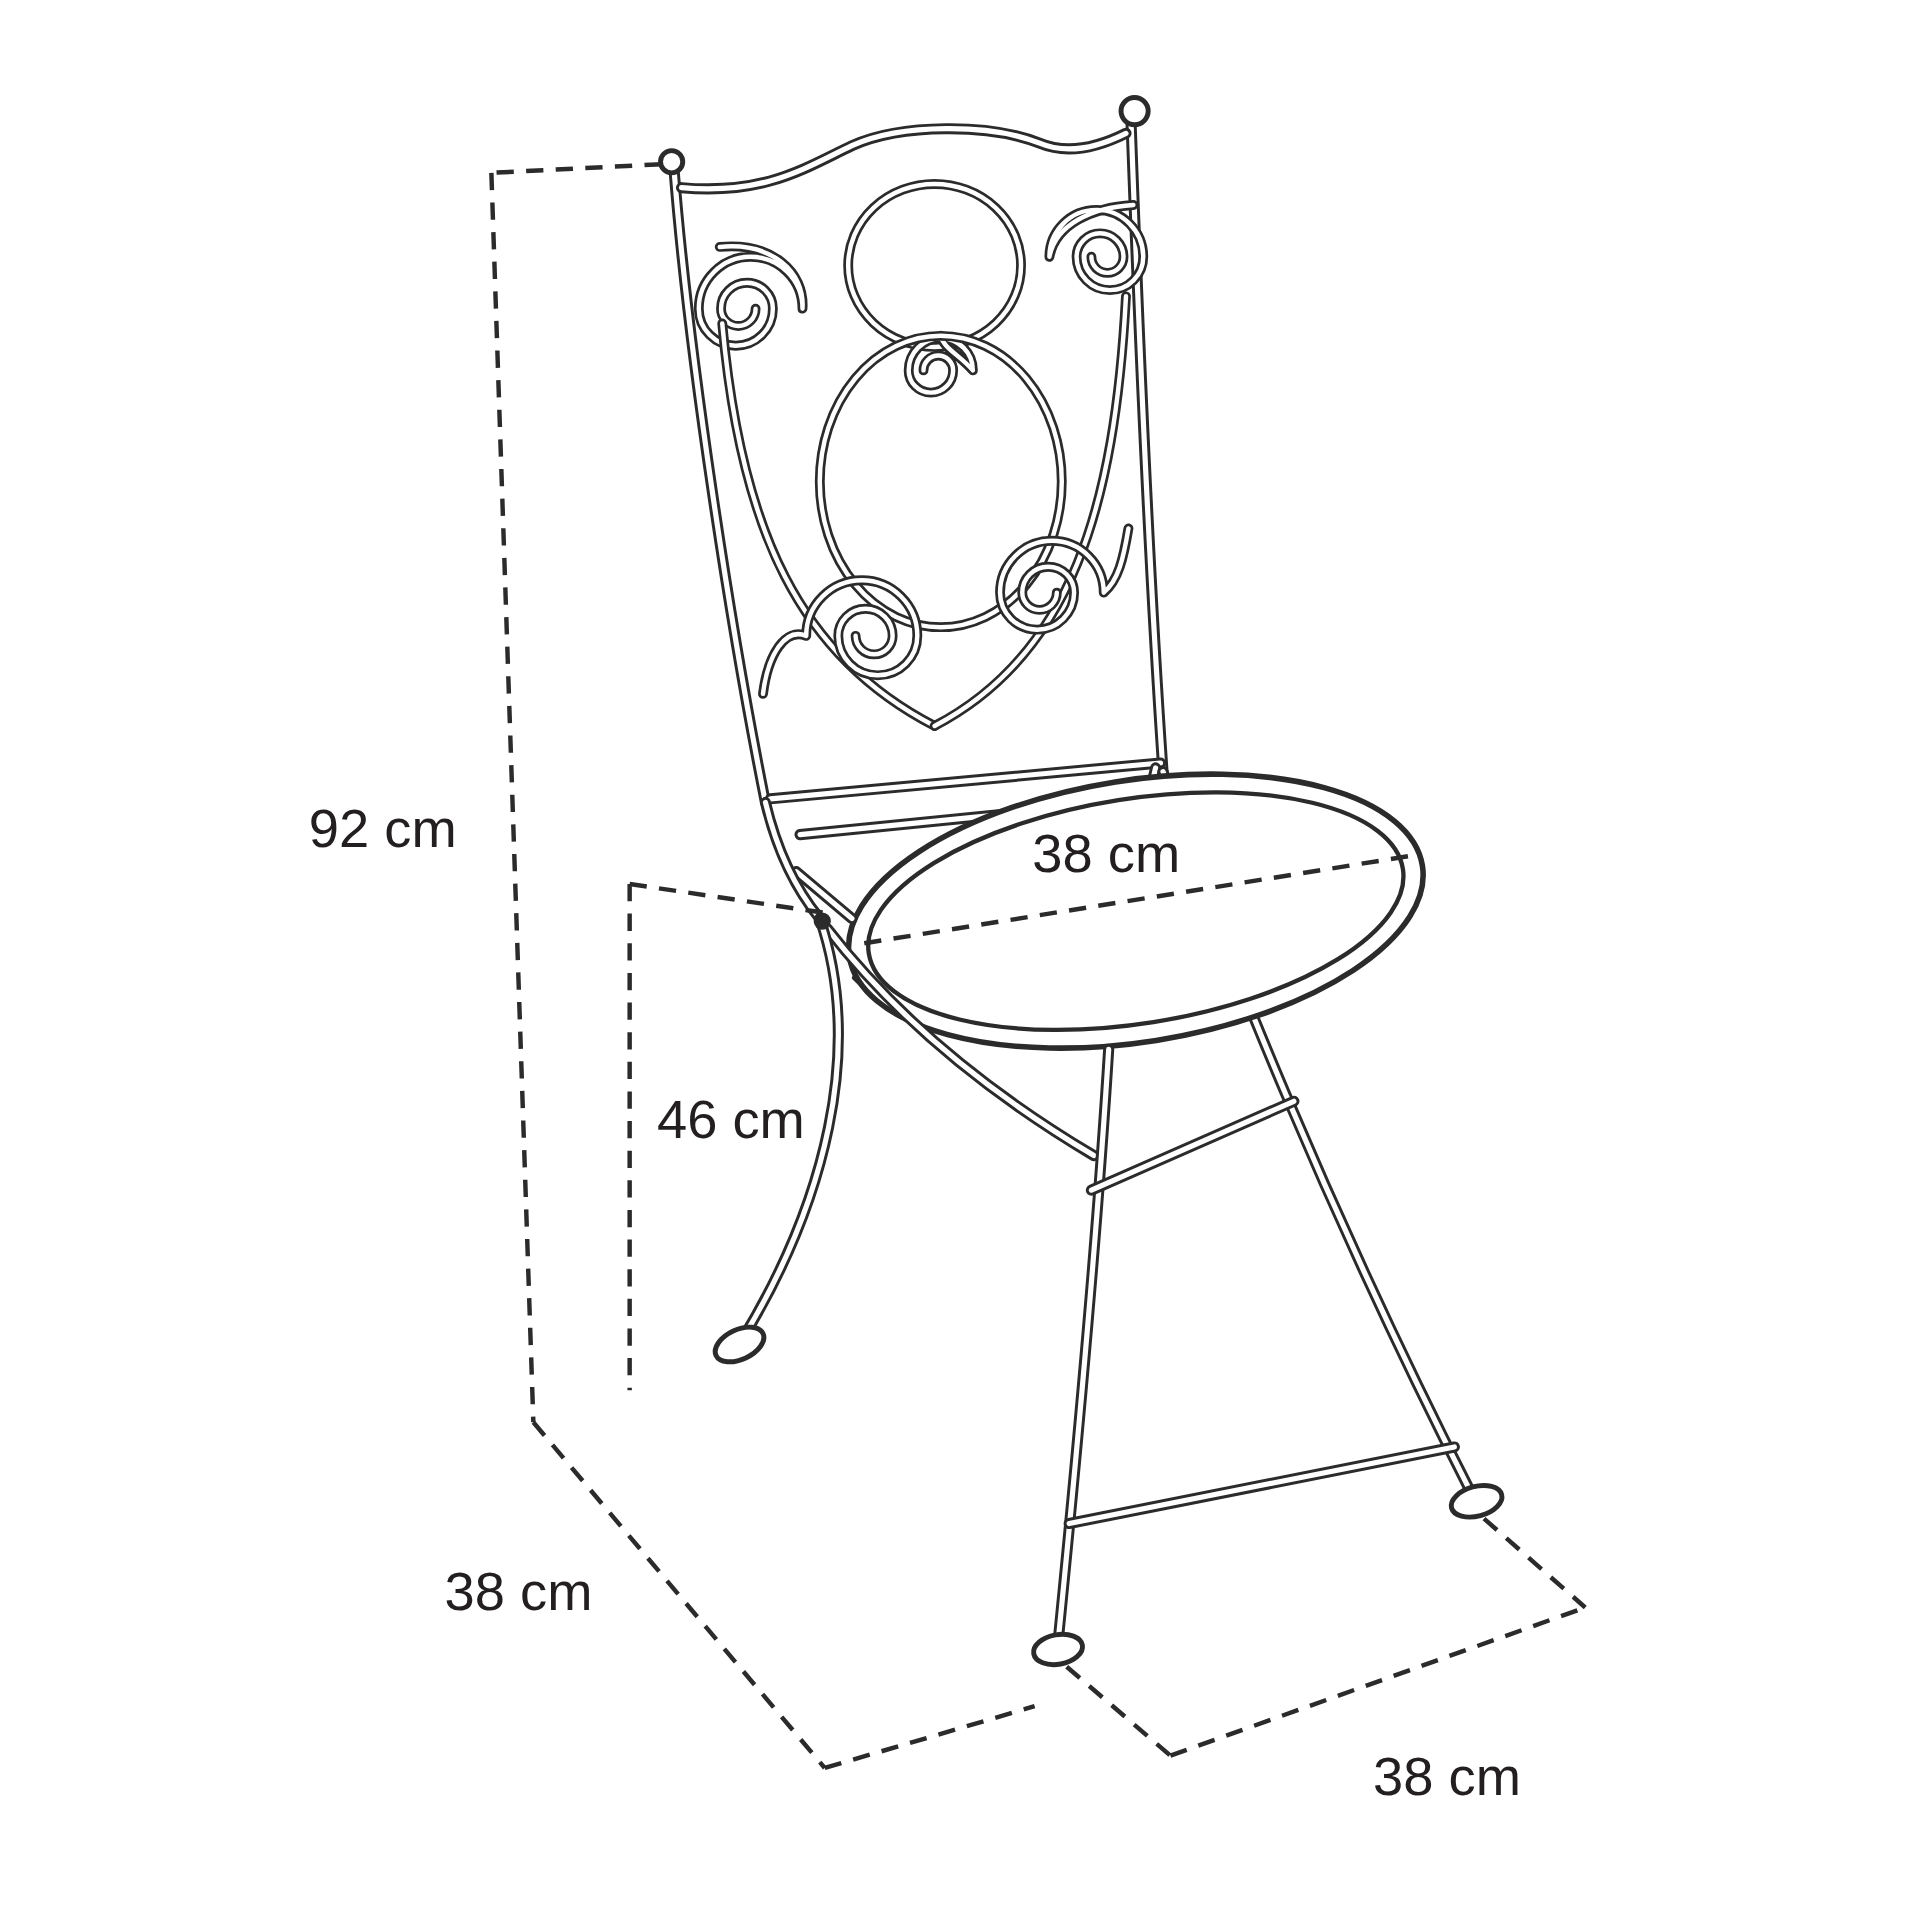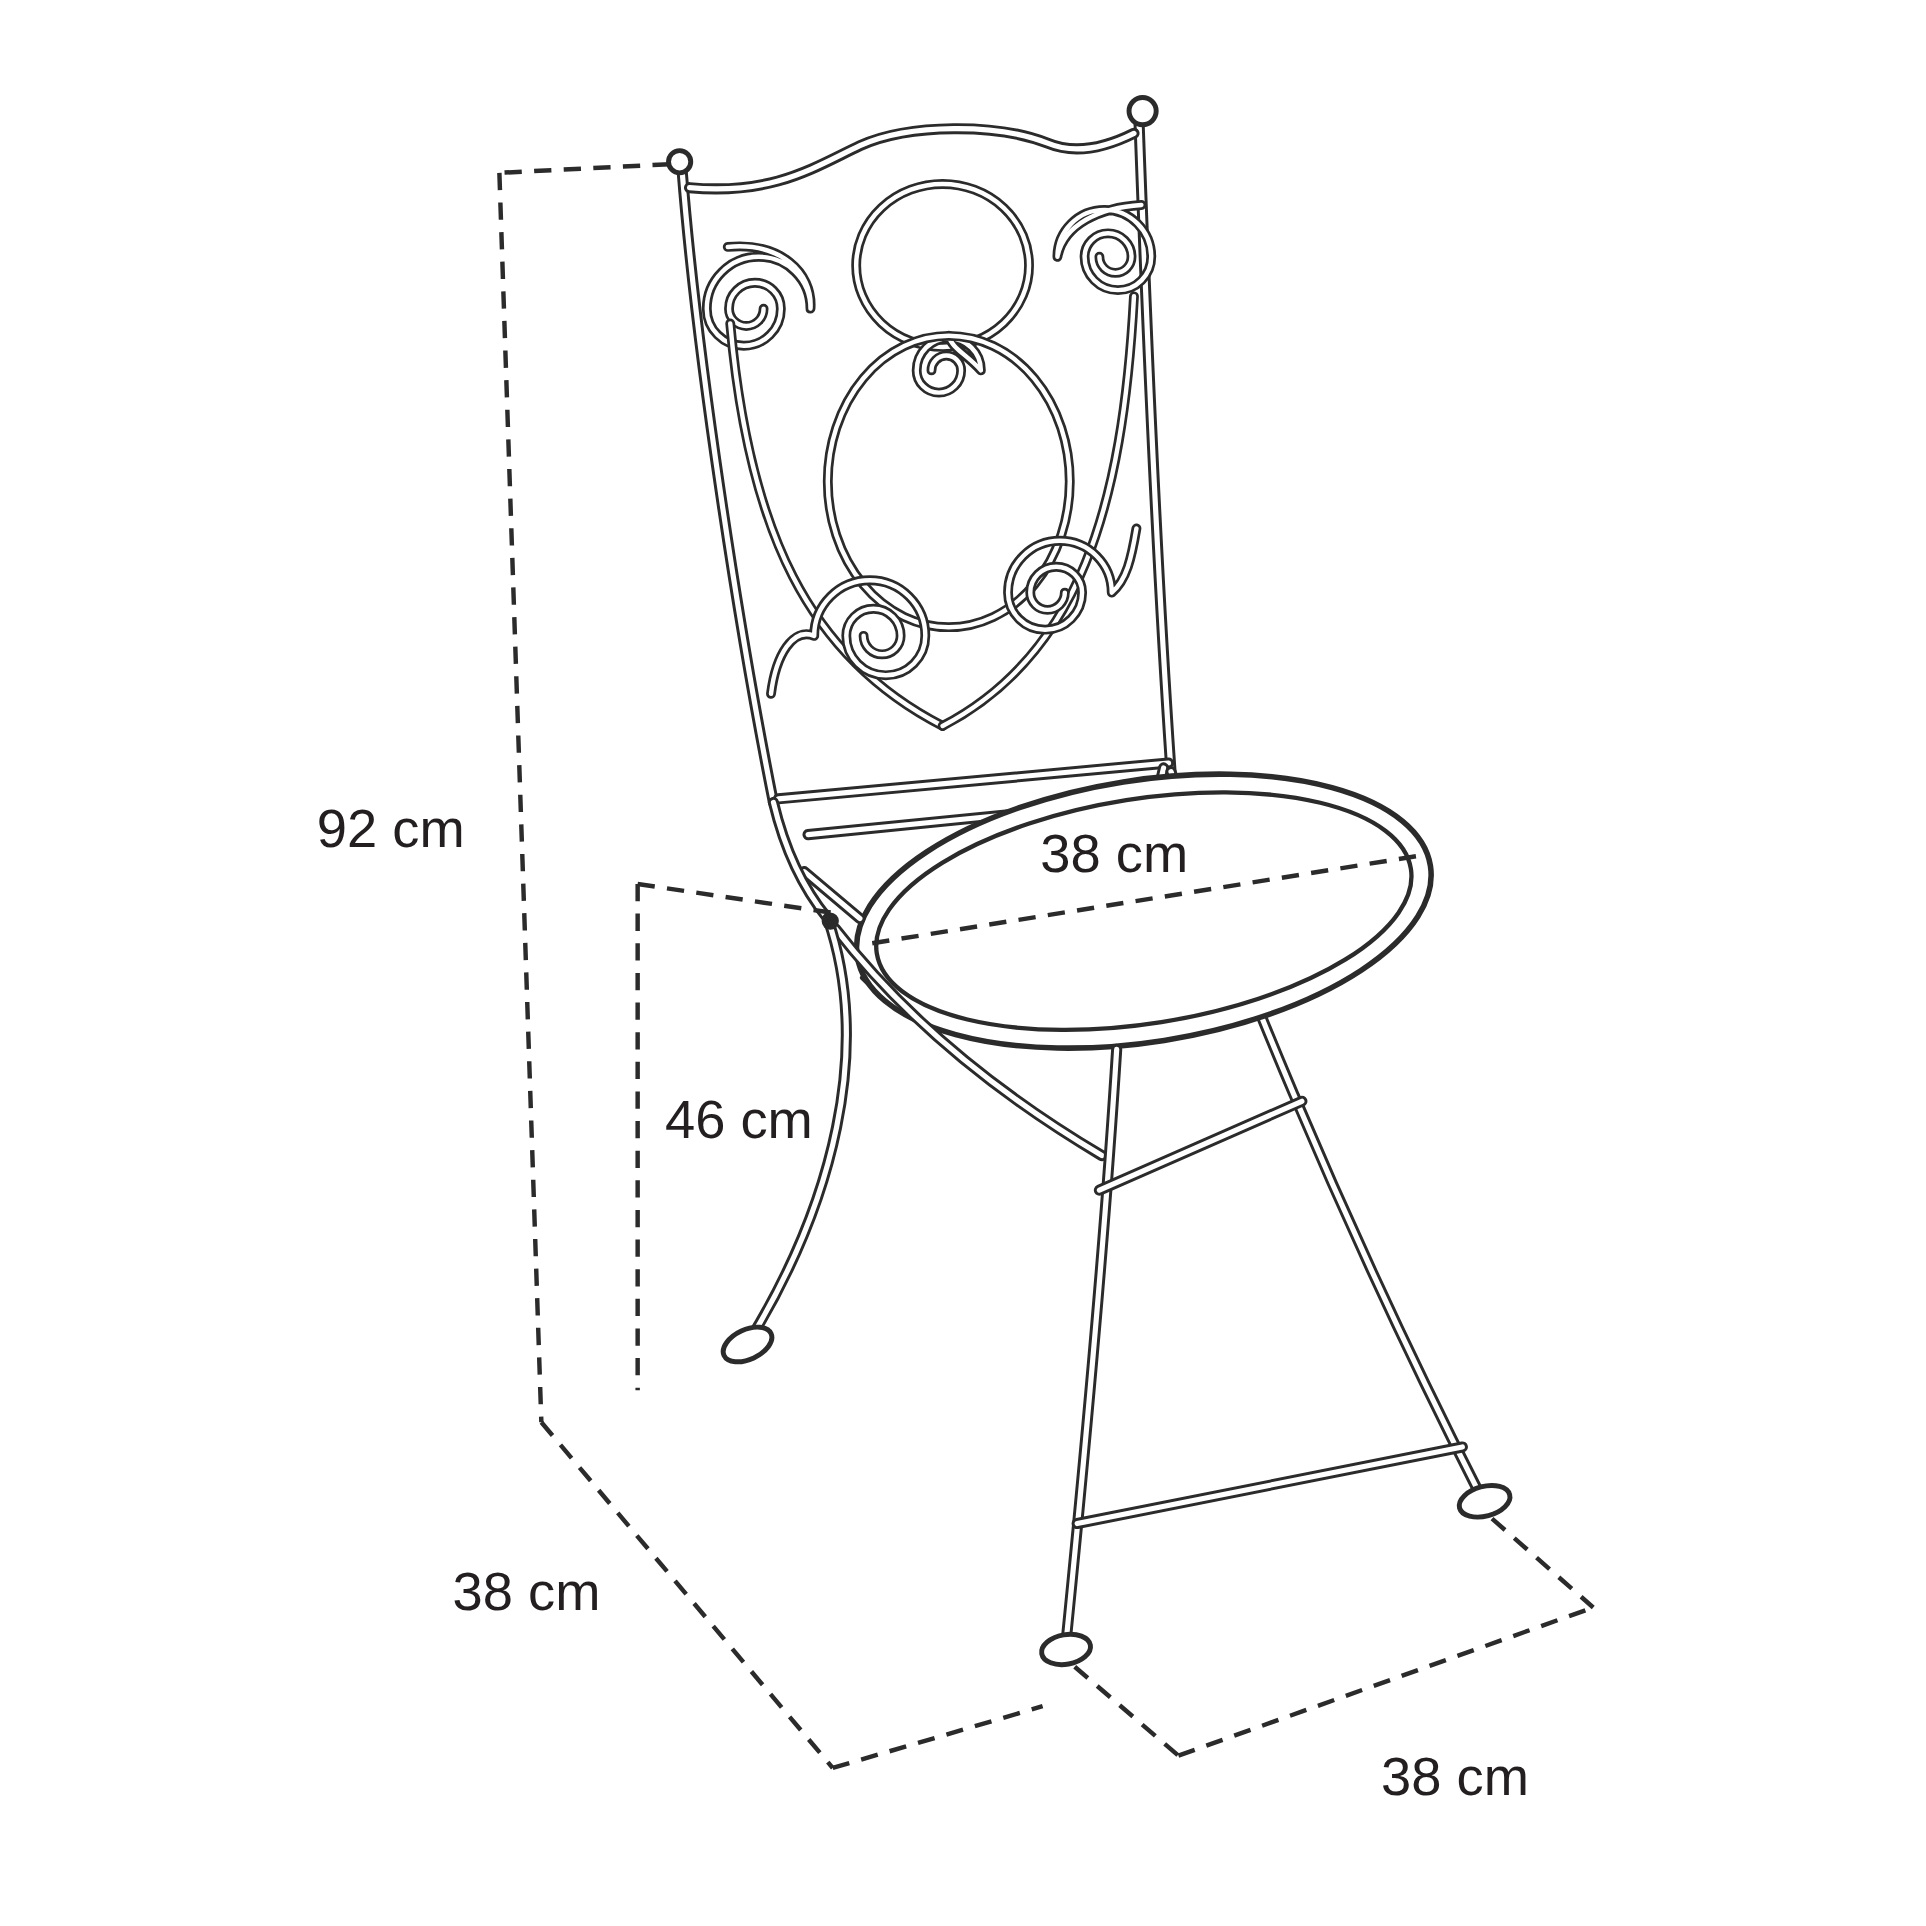--- a/index.html
+++ b/index.html
@@ -1,17 +1,17 @@
 <!DOCTYPE html>
 <html style="font-size:10.3px"><head>
 <meta charset="utf-8">
 <style>
   html,body{margin:0;padding:0;background:#ffffff;}
   body{width:1926px;height:1926px;font-family:"Liberation Sans",sans-serif;}
-  .stage{width:1680px;height:1926px;position:relative;background:#fff;padding-left:8px;}
+  .stage{width:1680px;height:1926px;position:relative;background:#fff;}
   svg{display:block;}
   
   .t-out{fill:none;stroke:#2b2b2b;stroke-width:9;stroke-linecap:round;stroke-linejoin:round;}
   .t-in{fill:none;stroke:#ffffff;stroke-width:4.2;stroke-linecap:round;stroke-linejoin:round;}
   .w-out{fill:none;stroke:#2b2b2b;stroke-width:8;stroke-linecap:round;stroke-linejoin:round;}
   .w-in{fill:none;stroke:#ffffff;stroke-width:3.6;stroke-linecap:round;stroke-linejoin:round;}
   .solid{fill:none;stroke:#2b2b2b;stroke-width:4;stroke-linecap:round;}
   .seat-top{fill:#ffffff;stroke:#2b2b2b;stroke-width:4.5;}
   .seat-inner{fill:none;stroke:#2b2b2b;stroke-width:3.5;}
   .foot{fill:#ffffff;stroke:#2b2b2b;stroke-width:4;}

